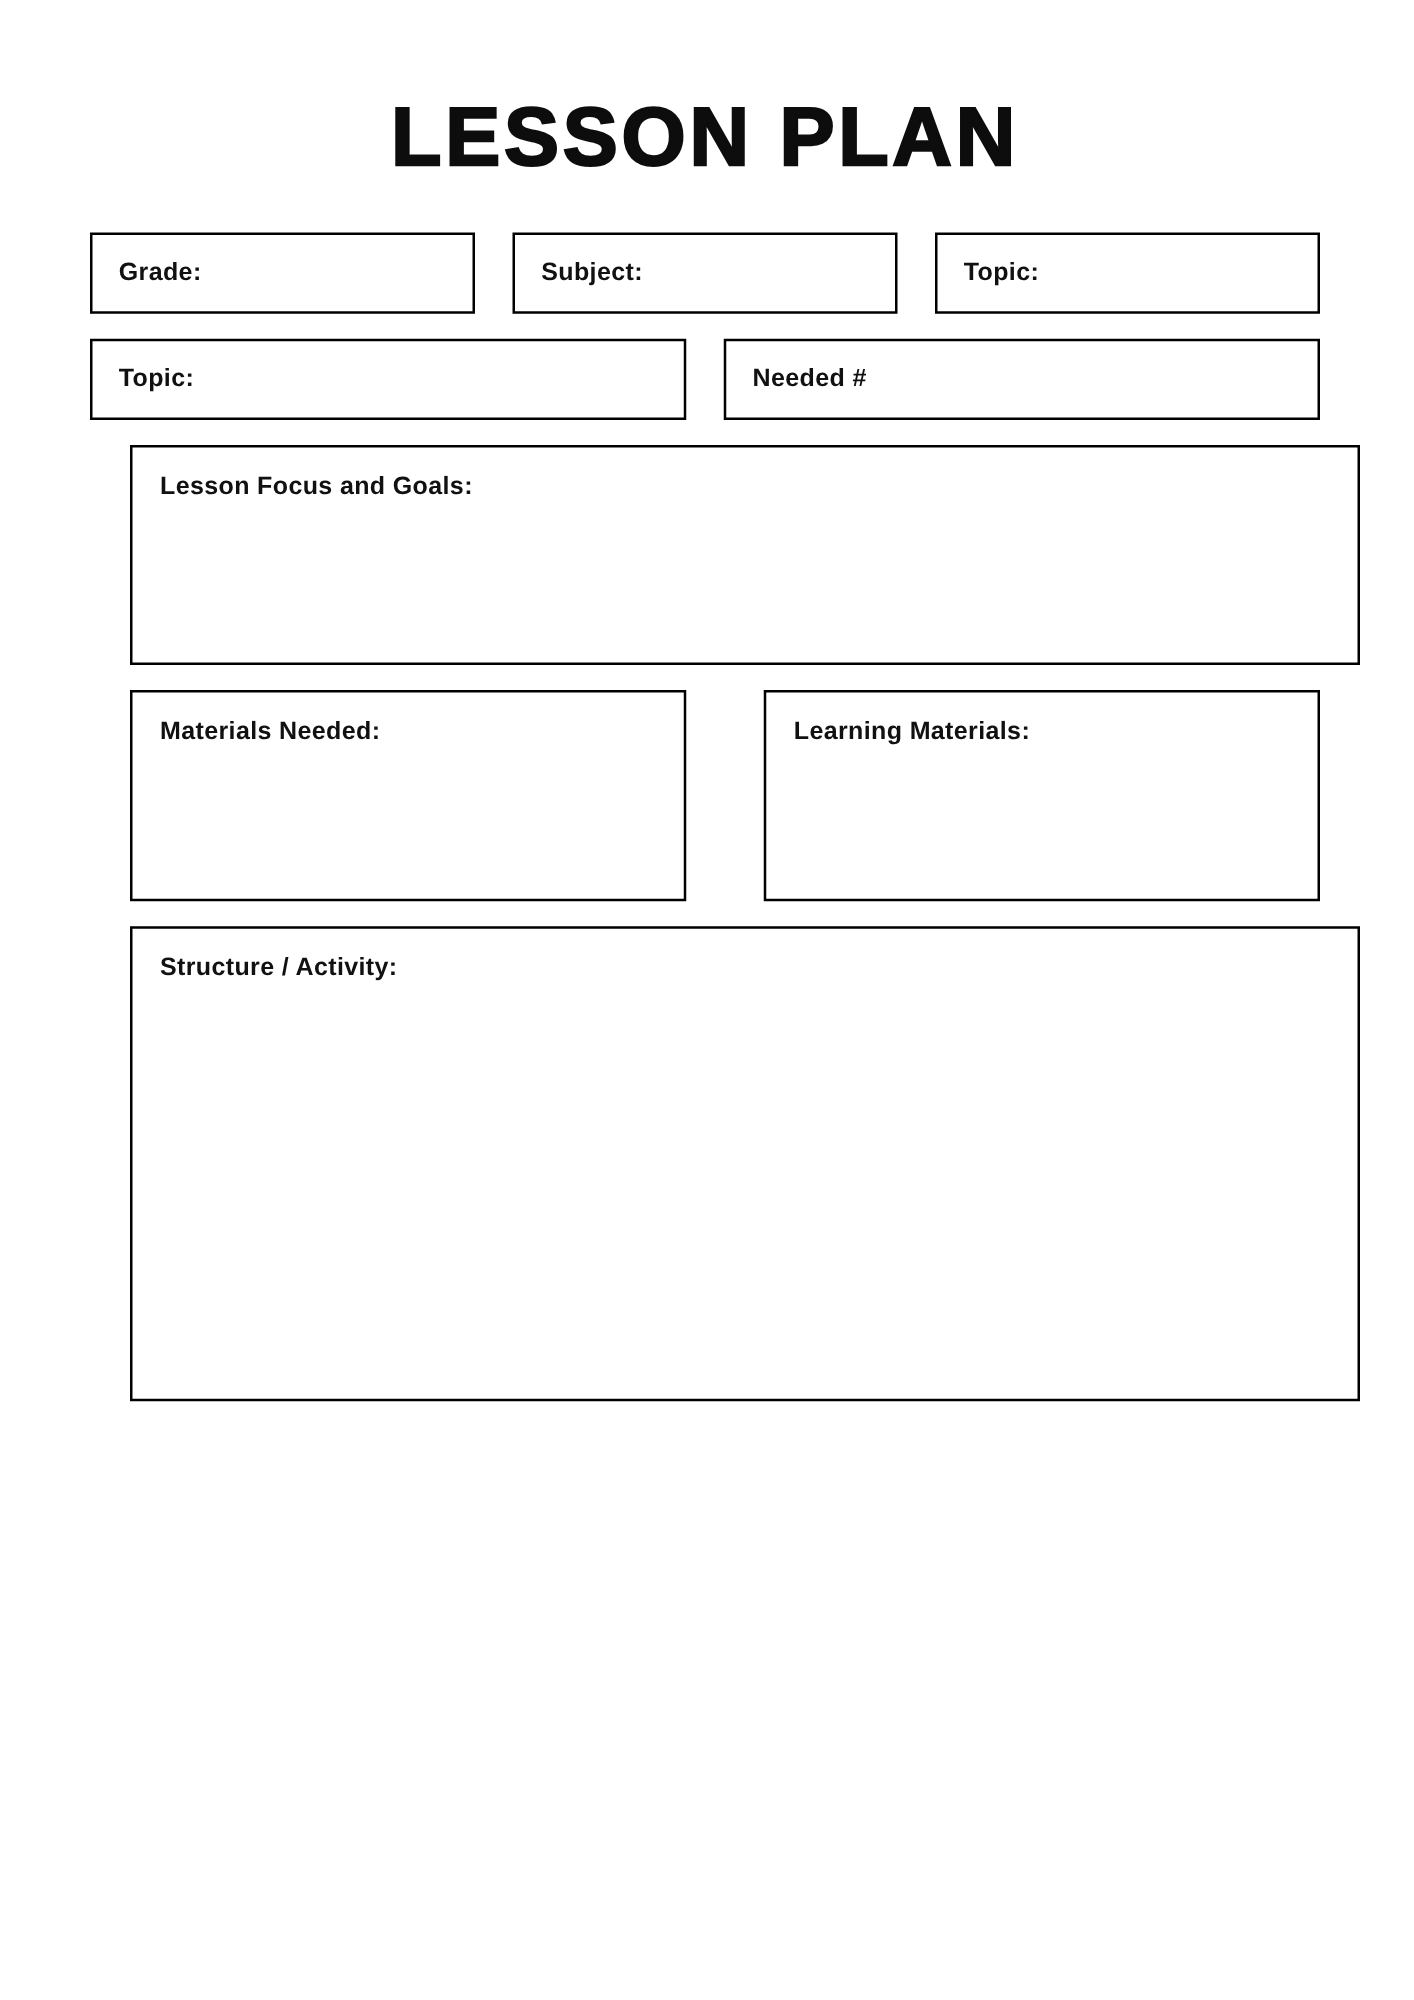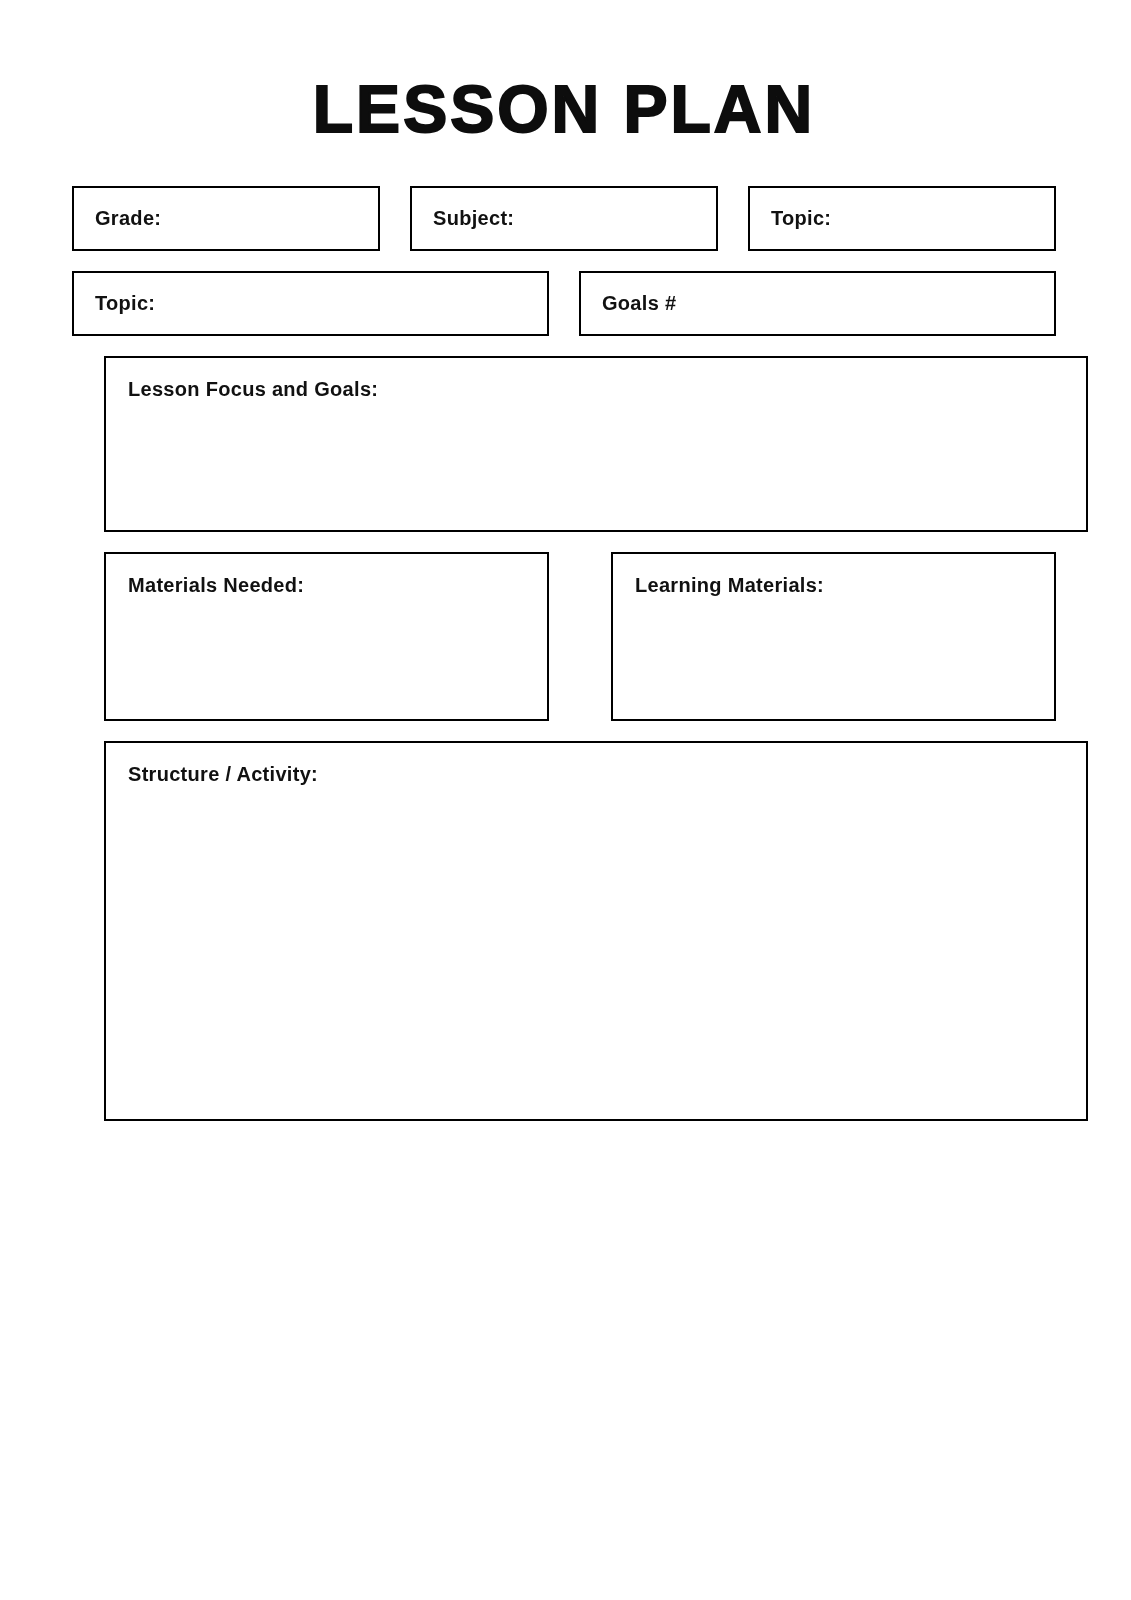--- a/index.html
+++ b/index.html
@@ -97,21 +97,21 @@
       <div class="box field">
         <span class="box-label">Topic:</span>
       </div>
     </div>
 
     <div class="row">
       <div class="box field">
         <span class="box-label">Topic:</span>
       </div>
       <div class="box field">
-        <span class="box-label">Goals #</span>
+        <span class="box-label">Needed #</span>
       </div>
     </div>
 
     <div class="box area area-focus">
       <span class="box-label">Lesson Focus and Goals:</span>
     </div>
 
     <div class="row">
       <div class="box area area-mid">
         <span class="box-label">Materials Needed:</span>

